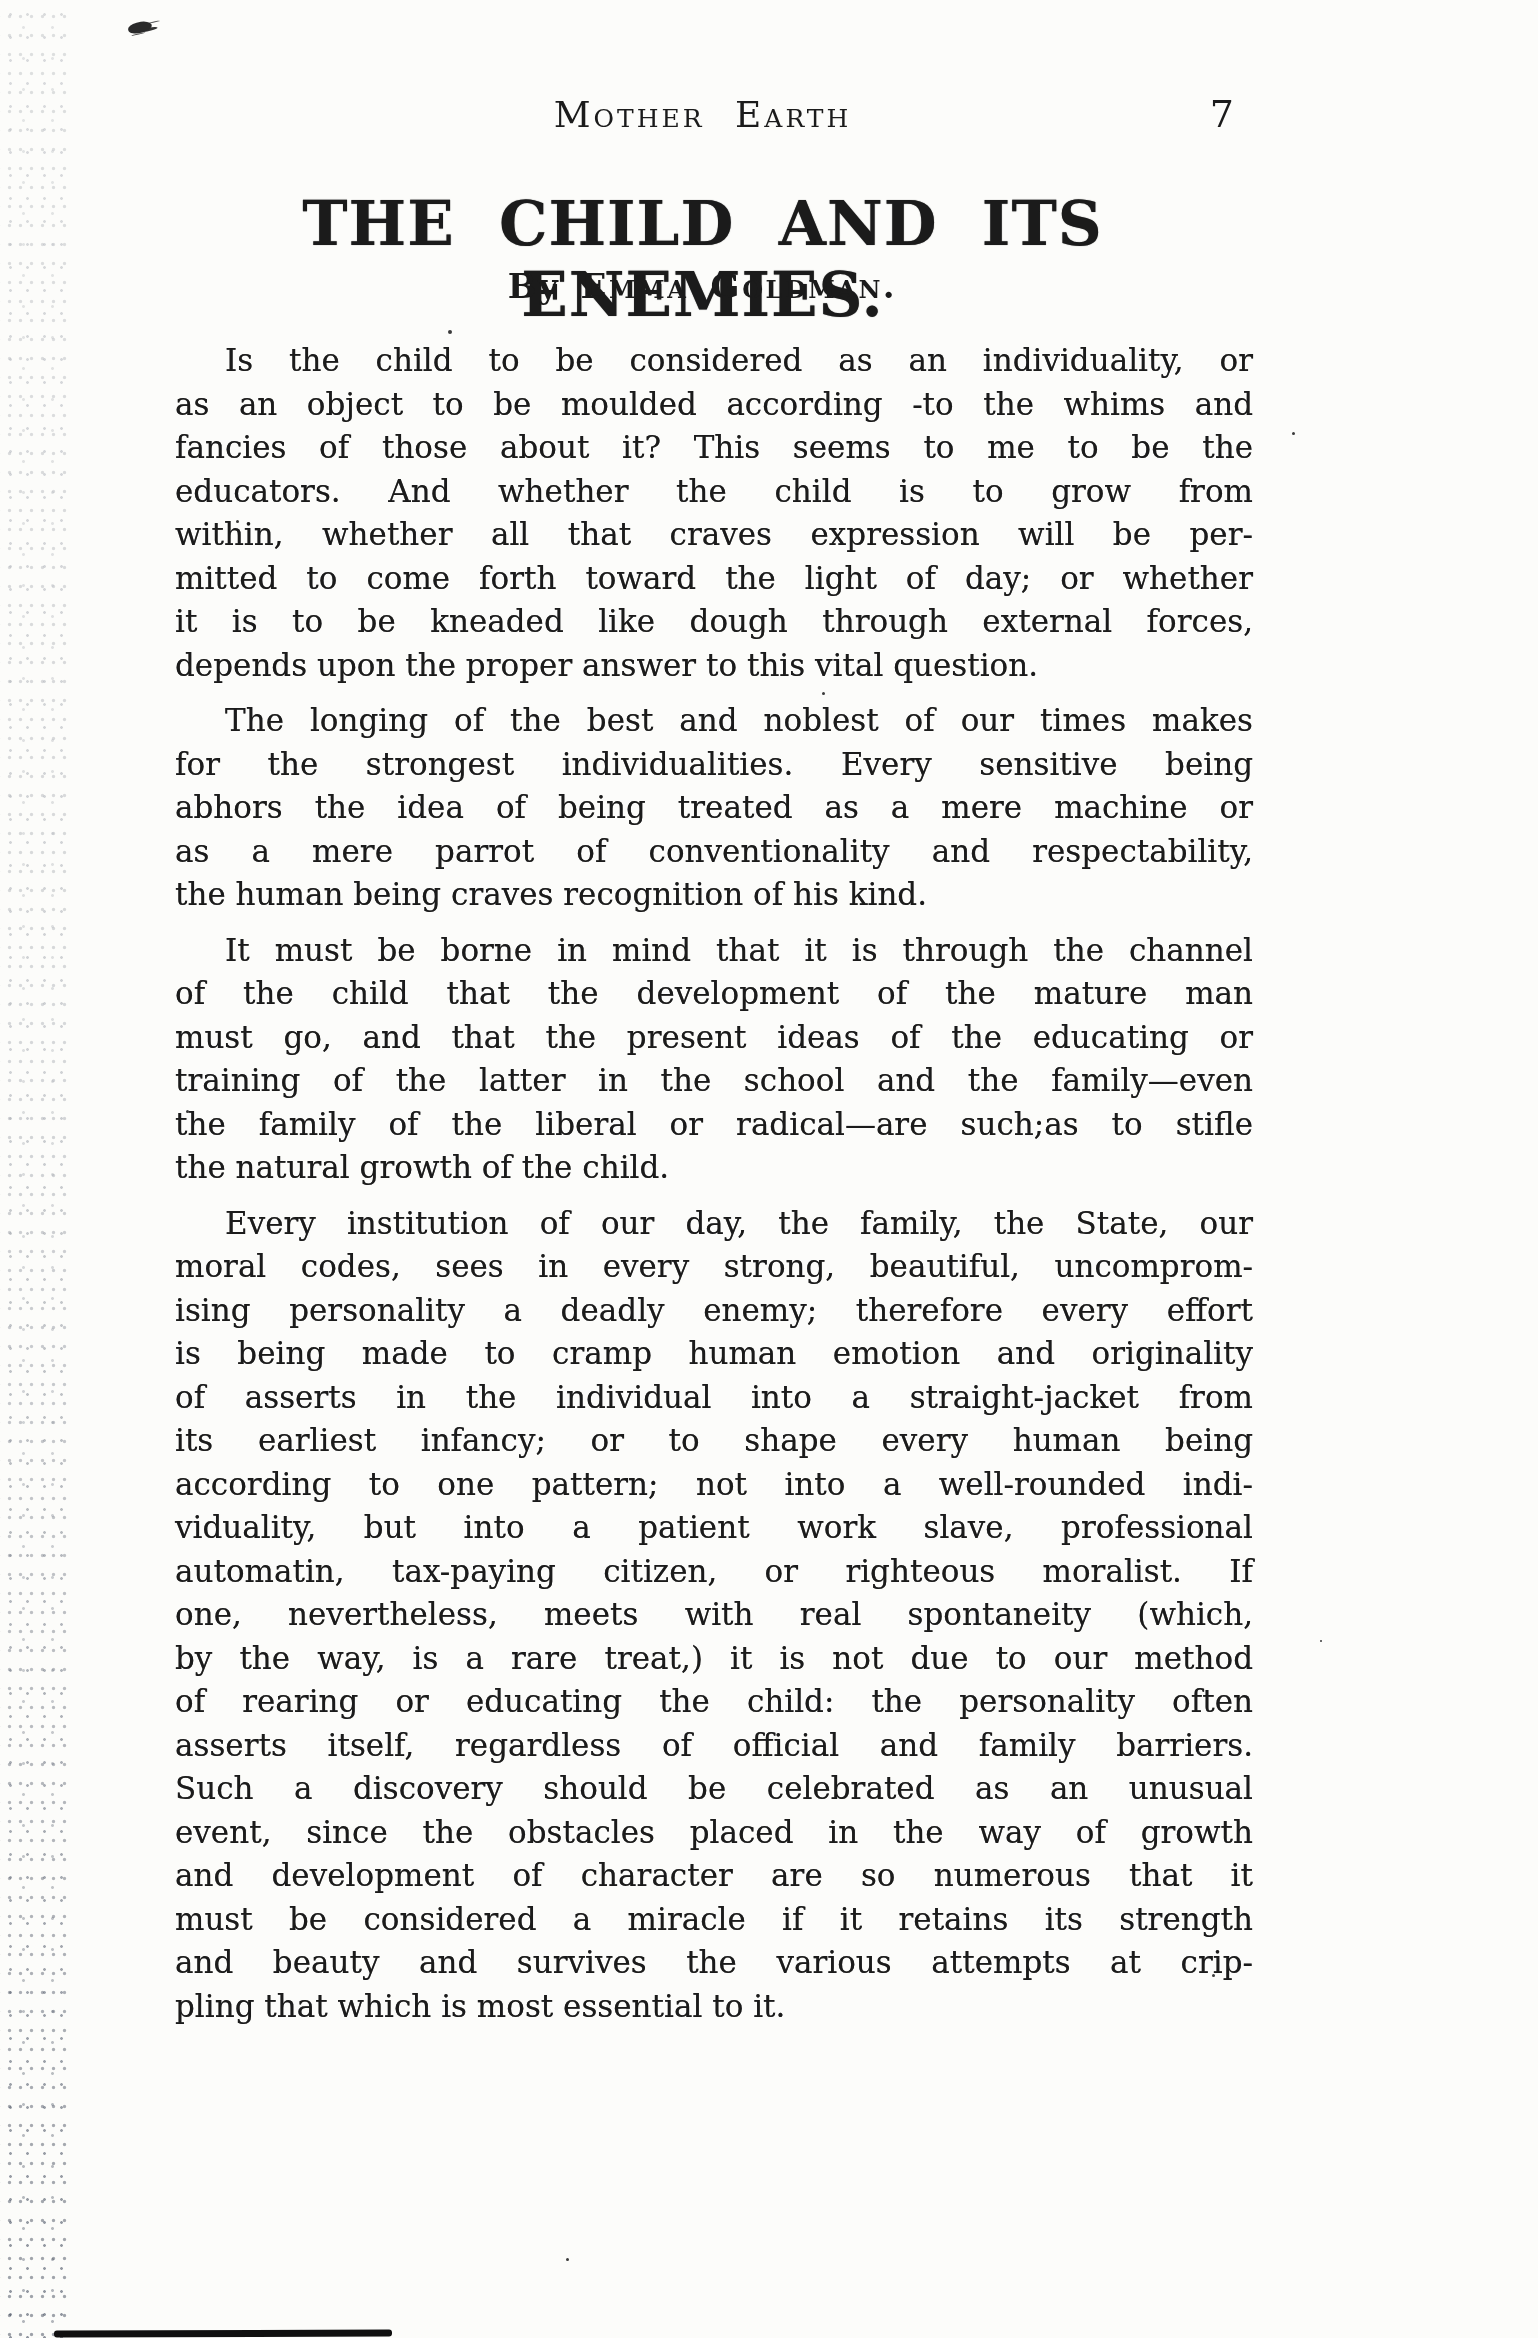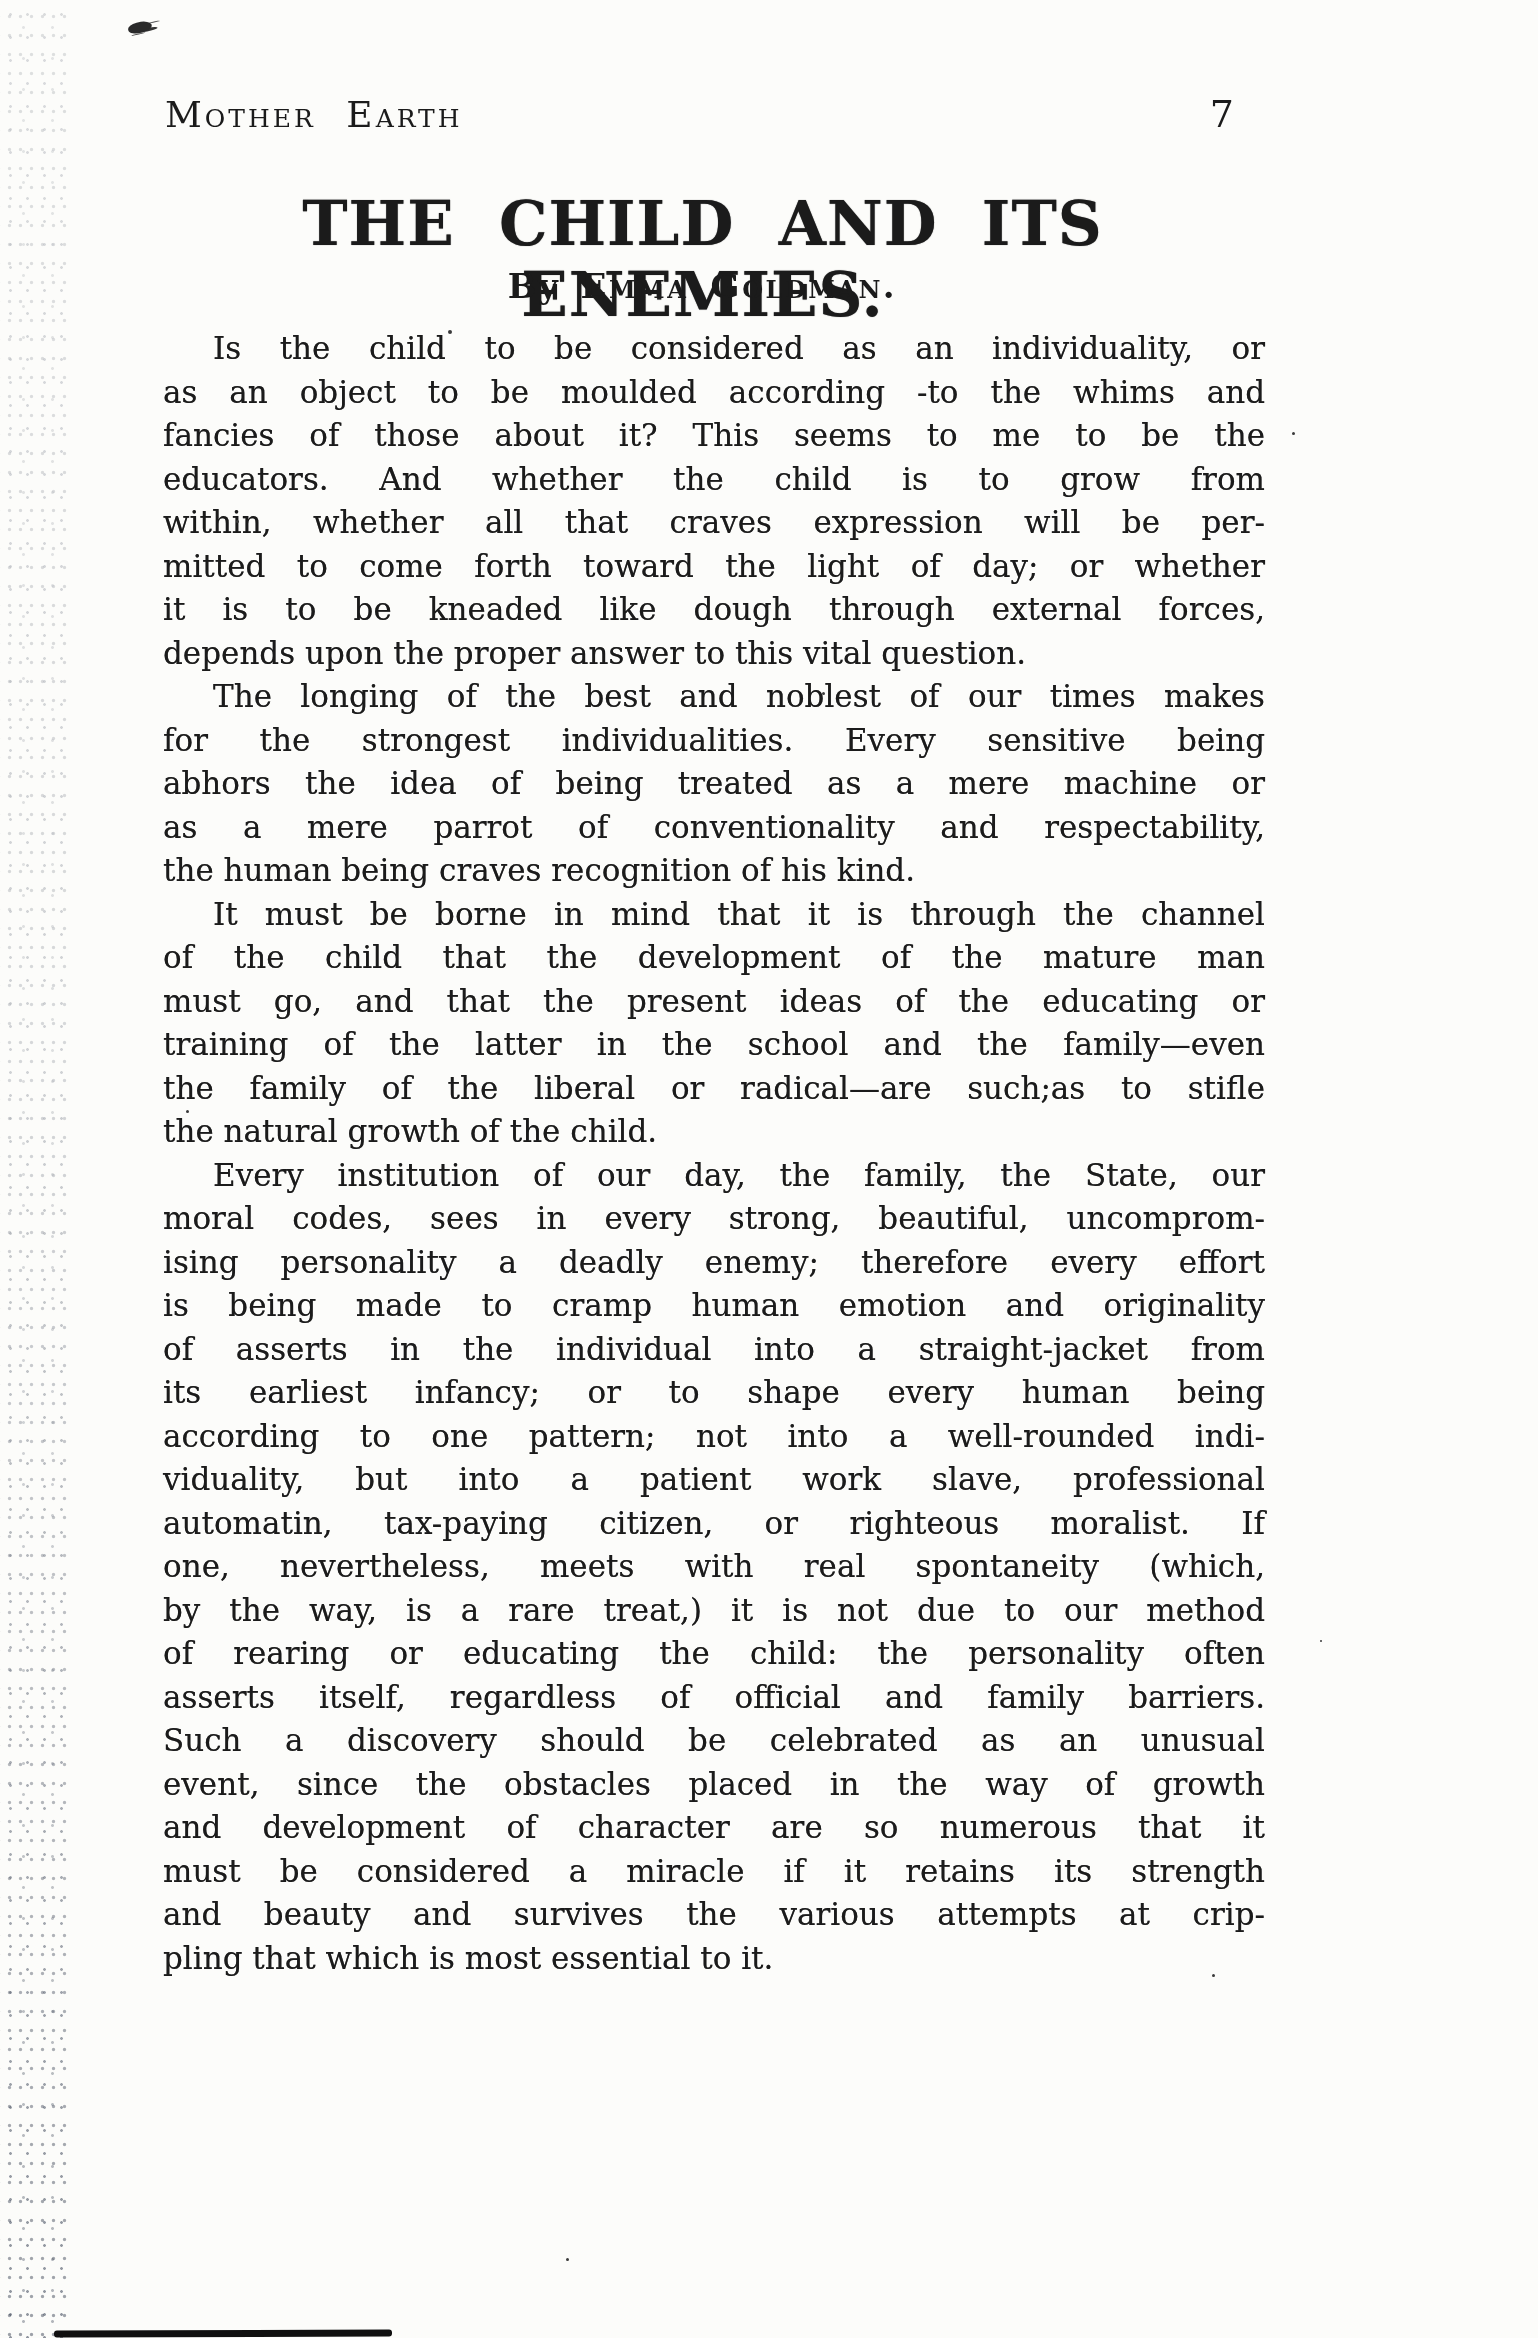--- a/index.html
+++ b/index.html
@@ -30,21 +30,21 @@
     box-shadow:9px 4px 0 -4px #333, -3px 6px 0 -5px #444, 14px -2px 0 -5px #555;
   }
   .bottom-line{
     position:absolute;left:54px;bottom:1px;width:338px;height:7px;
     background:#101010;border-radius:3px;transform:rotate(-.2deg);
   }
   .speck{position:absolute;background:#3a3a3a;border-radius:50%;}
 
   .header-row{
     position:absolute;top:94px;left:165px;width:1075px;
-    text-align:left;font-size:36px;letter-spacing:3px;word-spacing:16px;
+    text-align:center;font-size:36px;letter-spacing:3px;word-spacing:16px;
   }
   .sc{font-variant:small-caps;}
   .pagenum{
     position:absolute;right:6px;top:-2px;
     font-size:38px;letter-spacing:0;word-spacing:0;
   }
   .title{
     position:absolute;top:188px;left:140px;width:1125px;margin:0;
     text-align:center;font-size:61px;font-weight:bold;
     letter-spacing:1px;word-spacing:22px;
@@ -54,21 +54,21 @@
     position:absolute;top:266px;left:165px;width:1075px;
     text-align:center;font-size:34px;letter-spacing:1.5px;word-spacing:8px;font-weight:bold;
   }
   .byline .sc{letter-spacing:2.5px;}
 
   .body{
     position:absolute;top:327px;left:163px;width:1102px;
     font-size:31px;line-height:43.5px;
     text-shadow:0 0 .6px rgba(0,0,0,.55);
   }
-  .para{margin:0;}
+  .para{margin:12px;}
   .line{text-align:justify;text-align-last:justify;}
   .line.first{text-indent:50px;}
   .line.last{text-align-last:left;}
 </style>
 </head>
 <body>
 
 <div class="page">
   <div class="edge-noise"></div>
   <div class="ink-blob"></div>

